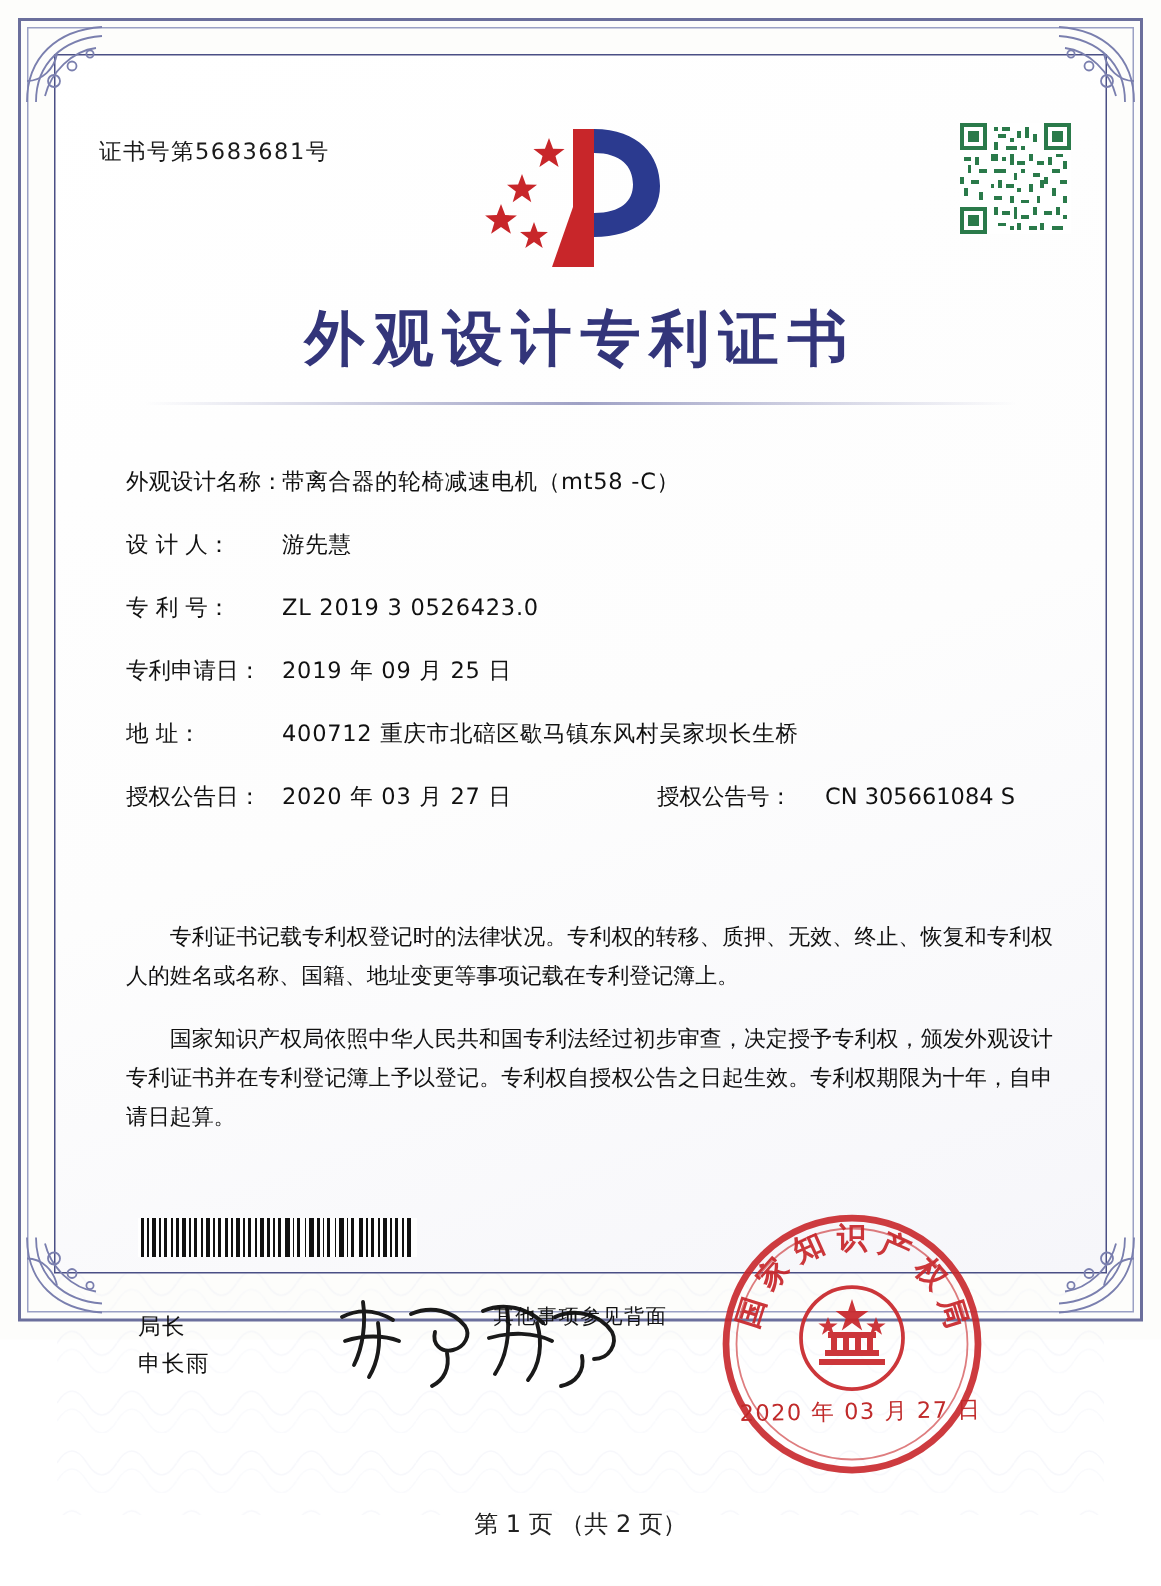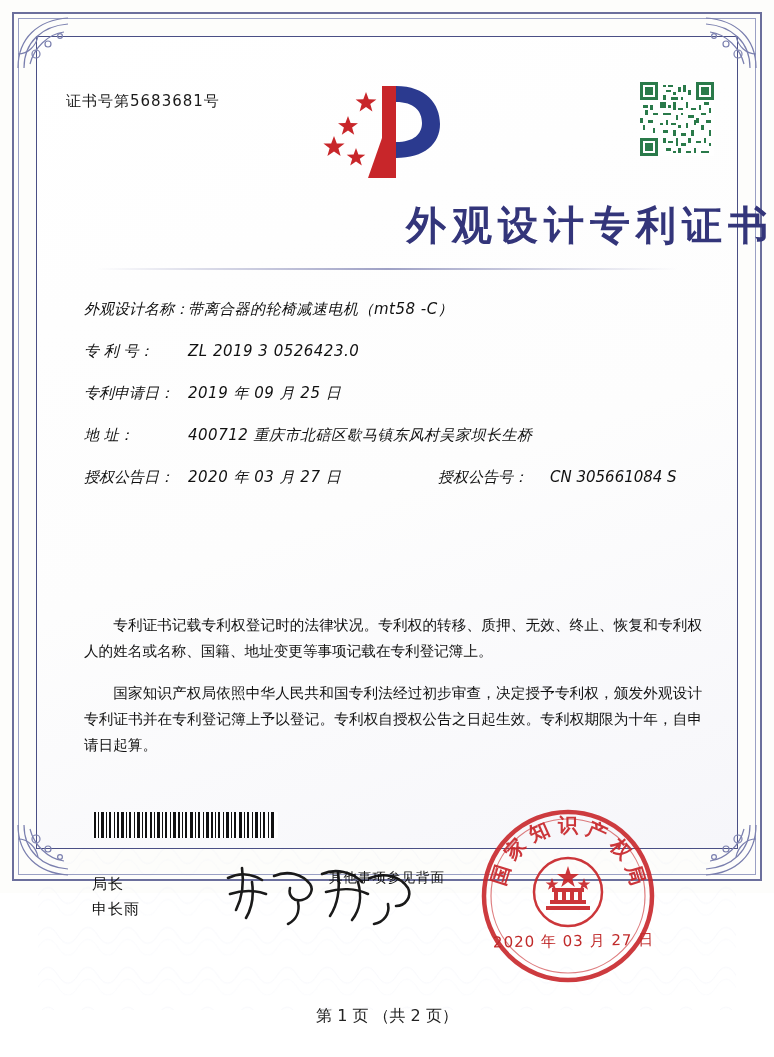--- a/index.html
+++ b/index.html
@@ -91,42 +91,41 @@
     top: 82px;
     width: 74px;
     height: 74px;
   }
 
   .title {
     position: absolute;
     left: 0;
     right: 0;
     top: 198px;
-    text-align: right;
+    text-align: center;
     font-size: 40px;
     font-weight: bold;
     letter-spacing: 6px;
     color: #33357a;
     font-family: "DejaVu Sans", sans-serif;
   }
   .title-rule {
     position: absolute;
     left: 96px;
     right: 96px;
     top: 268px;
     height: 2px;
     background: linear-gradient(to right, rgba(80,84,150,0), rgba(80,84,150,.55), rgba(80,84,150,0));
   }
 
   .fields {
     position: absolute;
     left: 84px;
     right: 70px;
-    top: 300px;
-    font-style: italic;
+    top: 312px;
   }
   .field-row {
     display: flex;
     align-items: baseline;
     margin-bottom: 23px;
     font-size: 15px;
     color: #111;
     font-family: "DejaVu Sans", sans-serif;
   }
   .field-label {
@@ -415,20 +414,24 @@
 
   <div class="title">外观设计专利证书</div>
   <div class="title-rule"></div>
 
   <div class="fields">
     <div class="field-row">
       <span class="field-label">外观设计名称：</span>
       <span class="field-value">带离合器的轮椅减速电机（mt58 -C）</span>
     </div>
     <div class="field-row">
+      <span class="field-label">设  计  人：</span>
+      <span class="field-value">游先慧</span>
+    </div>
+    <div class="field-row">
       <span class="field-label">专  利  号：</span>
       <span class="field-value">ZL 2019 3 0526423.0</span>
     </div>
     <div class="field-row">
       <span class="field-label">专利申请日：</span>
       <span class="field-value">2019 年 09 月 25 日</span>
     </div>
     <div class="field-row">
       <span class="field-label">地      址：</span>
       <span class="field-value">400712 重庆市北碚区歇马镇东风村吴家坝长生桥</span>

